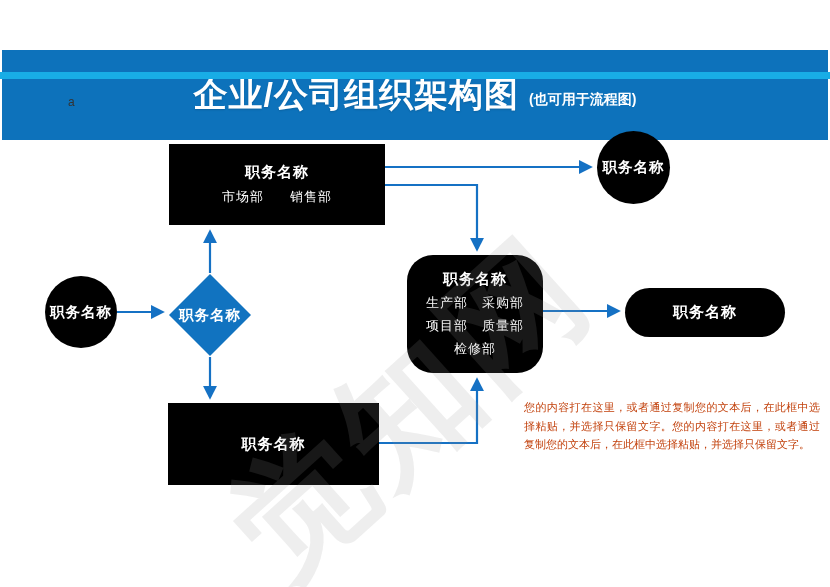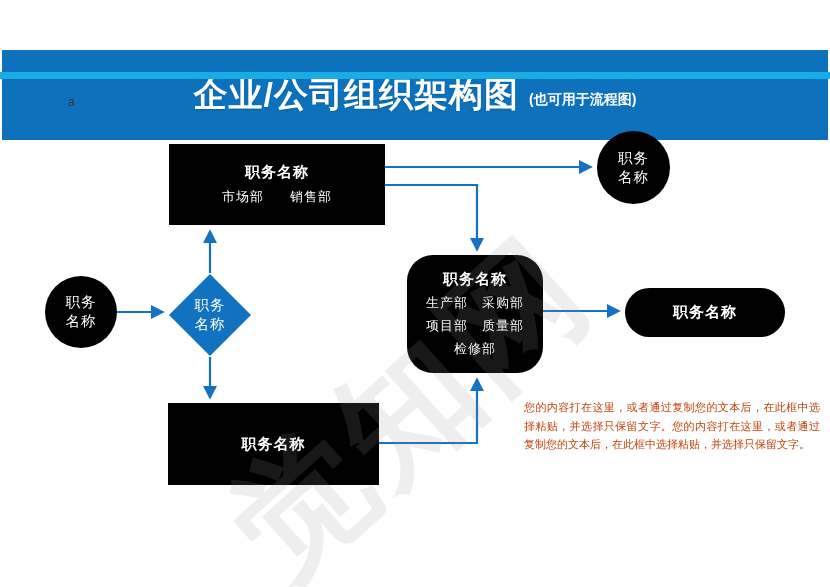--- a/index.html
+++ b/index.html
@@ -40,23 +40,23 @@
     transform:rotate(-42deg); pointer-events:none; z-index:5;
     font-size:135px; font-weight:bold; color:rgba(150,150,150,0.16);
     letter-spacing:6px; white-space:nowrap;
   }
 
   
   .node { position:absolute; background:#000000; color:#ffffff; z-index:2; }
   .node-title { font-weight:bold; font-size:15px; text-align:center; letter-spacing:1px; }
   .dept-row { display:flex; justify-content:center; gap:26px; font-size:13px; letter-spacing:1px; }
   .two-line-label {
-    position:absolute; inset:0; display:flex; flex-direction:column;
+    position:absolute; inset:0; display:flex; flex-direction:row;
     align-items:center; justify-content:center;
-    font-weight:normal; font-size:14.5px; line-height:1.3; letter-spacing:1px;
+    font-weight:bold; font-size:14.5px; line-height:1.3; letter-spacing:1px;
     color:#ffffff; z-index:2;
   }
 
   .circle { border-radius:50%; }
   .circle-left  { left:45px;  top:197px; width:72px; height:72px; }
   .circle-right { left:597px; top:52px;  width:73px; height:73px; }
 
   .diamond-wrap { position:absolute; left:169px; top:195px; width:82px; height:82px; z-index:2; }
   .diamond-bg {
     position:absolute; left:12px; top:12px; width:58px; height:58px;

